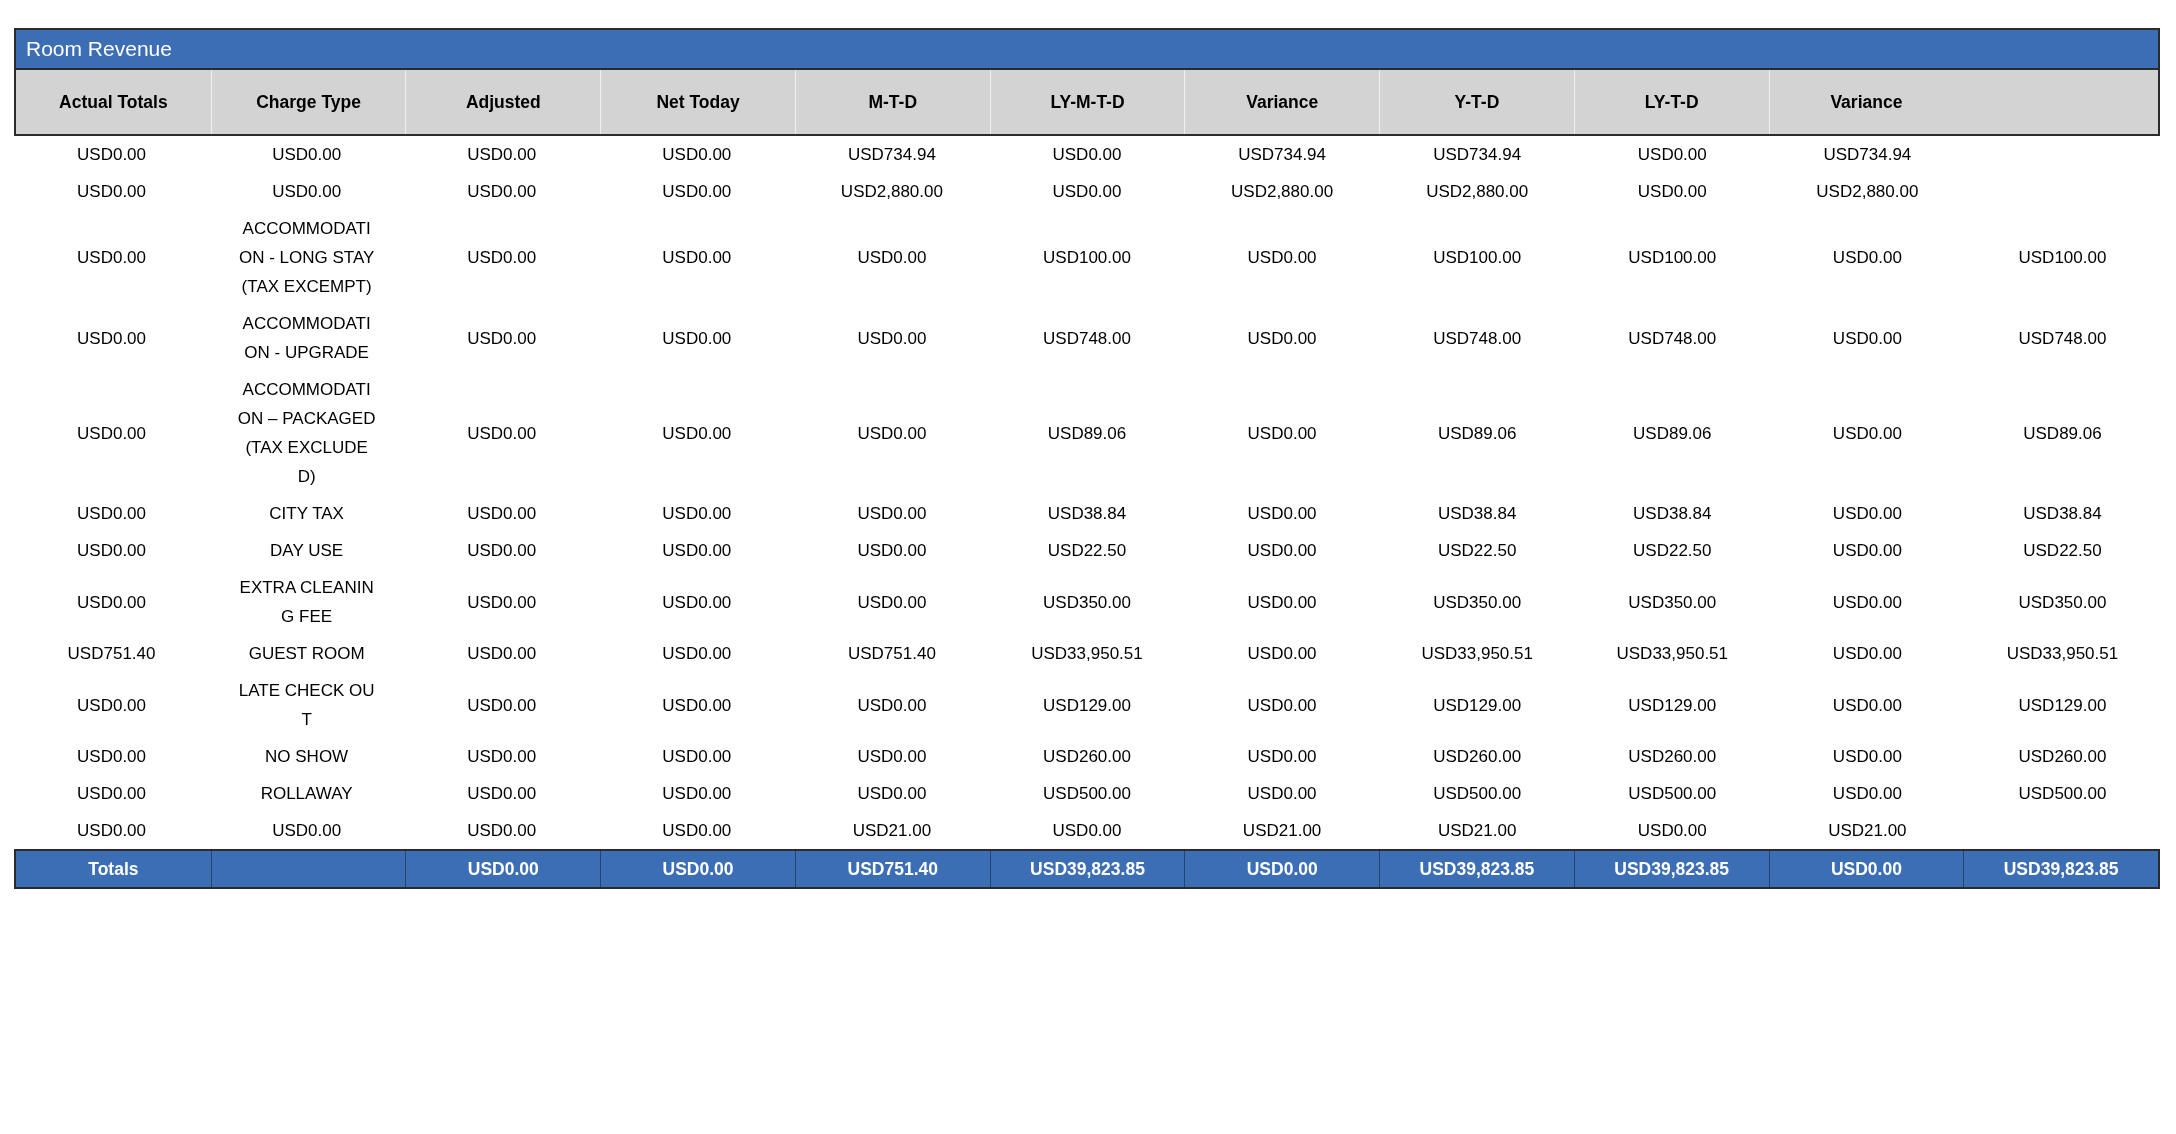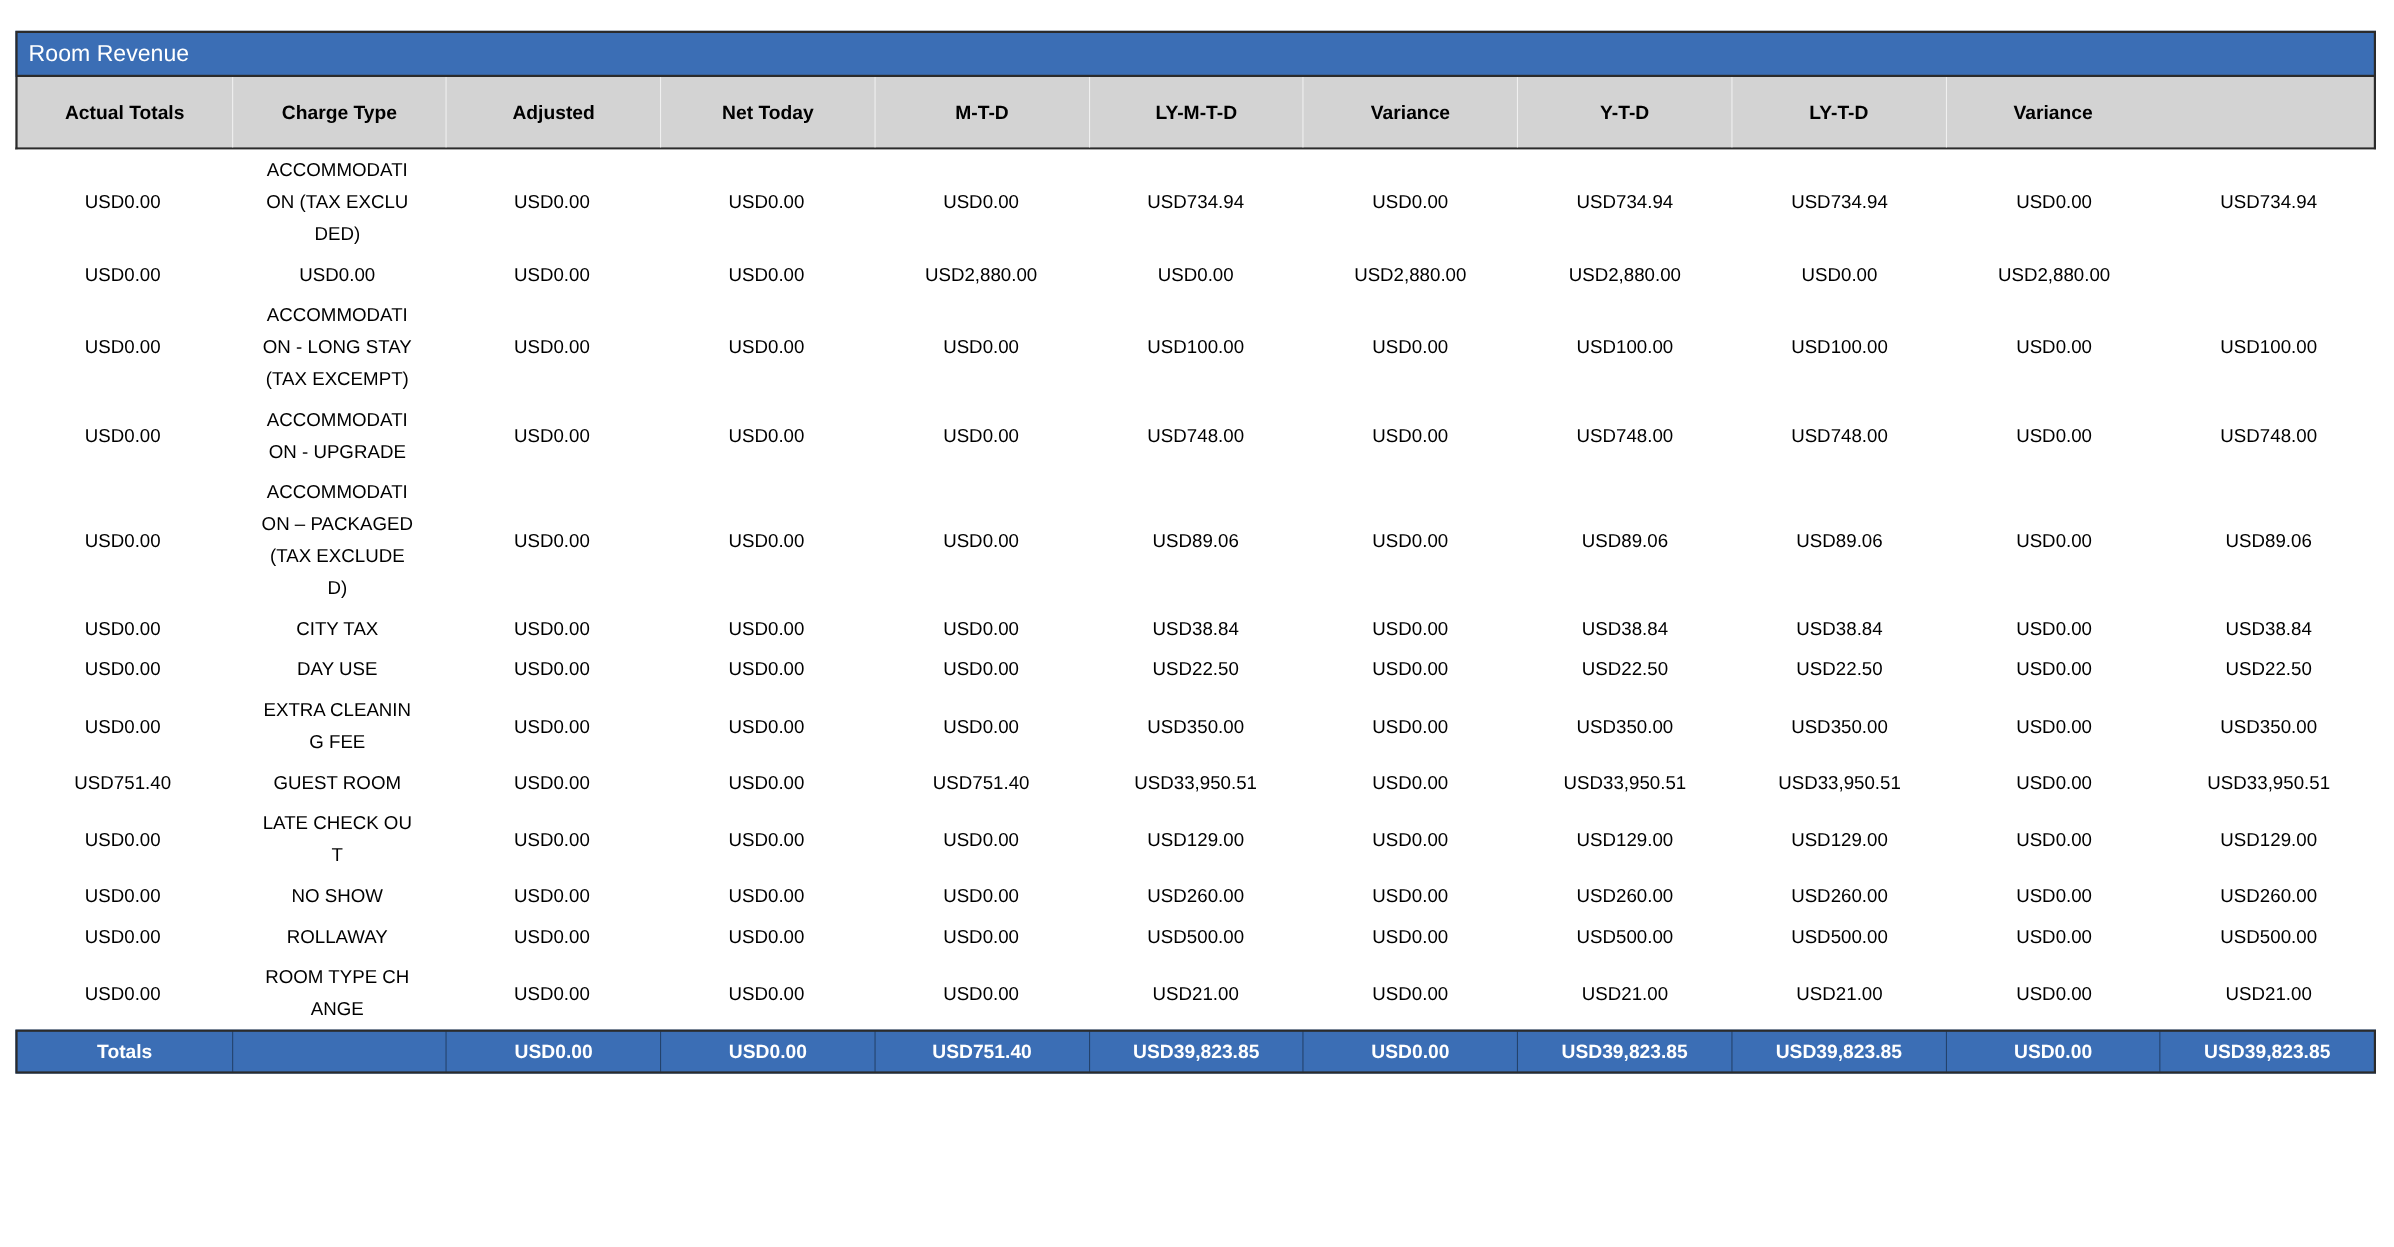--- a/index.html
+++ b/index.html
@@ -129,23 +129,20 @@
       <div class="header-cell">
         <div class="hdr-text">Variance</div>
       </div>
     </div>
   <div class="body-rows">
       <div class="grid">
         <div class="body-cell">
           <div>USD0.00</div>
         </div>
         <div class="body-cell">
-          <div class="charge-text">ACCOMMODATION (TAX EXCLUDED)</div>
-        </div>
-        <div class="body-cell">
           <div>USD0.00</div>
         </div>
         <div class="body-cell">
           <div>USD0.00</div>
         </div>
         <div class="body-cell">
           <div>USD0.00</div>
         </div>
         <div class="body-cell">
           <div>USD734.94</div>
@@ -544,23 +541,20 @@
         <div class="body-cell">
           <div>USD0.00</div>
         </div>
         <div class="body-cell">
           <div>USD500.00</div>
         </div>
       </div>
       <div class="grid">
         <div class="body-cell">
           <div>USD0.00</div>
-        </div>
-        <div class="body-cell">
-          <div class="charge-text">ROOM TYPE CHANGE</div>
         </div>
         <div class="body-cell">
           <div>USD0.00</div>
         </div>
         <div class="body-cell">
           <div>USD0.00</div>
         </div>
         <div class="body-cell">
           <div>USD0.00</div>
         </div>

